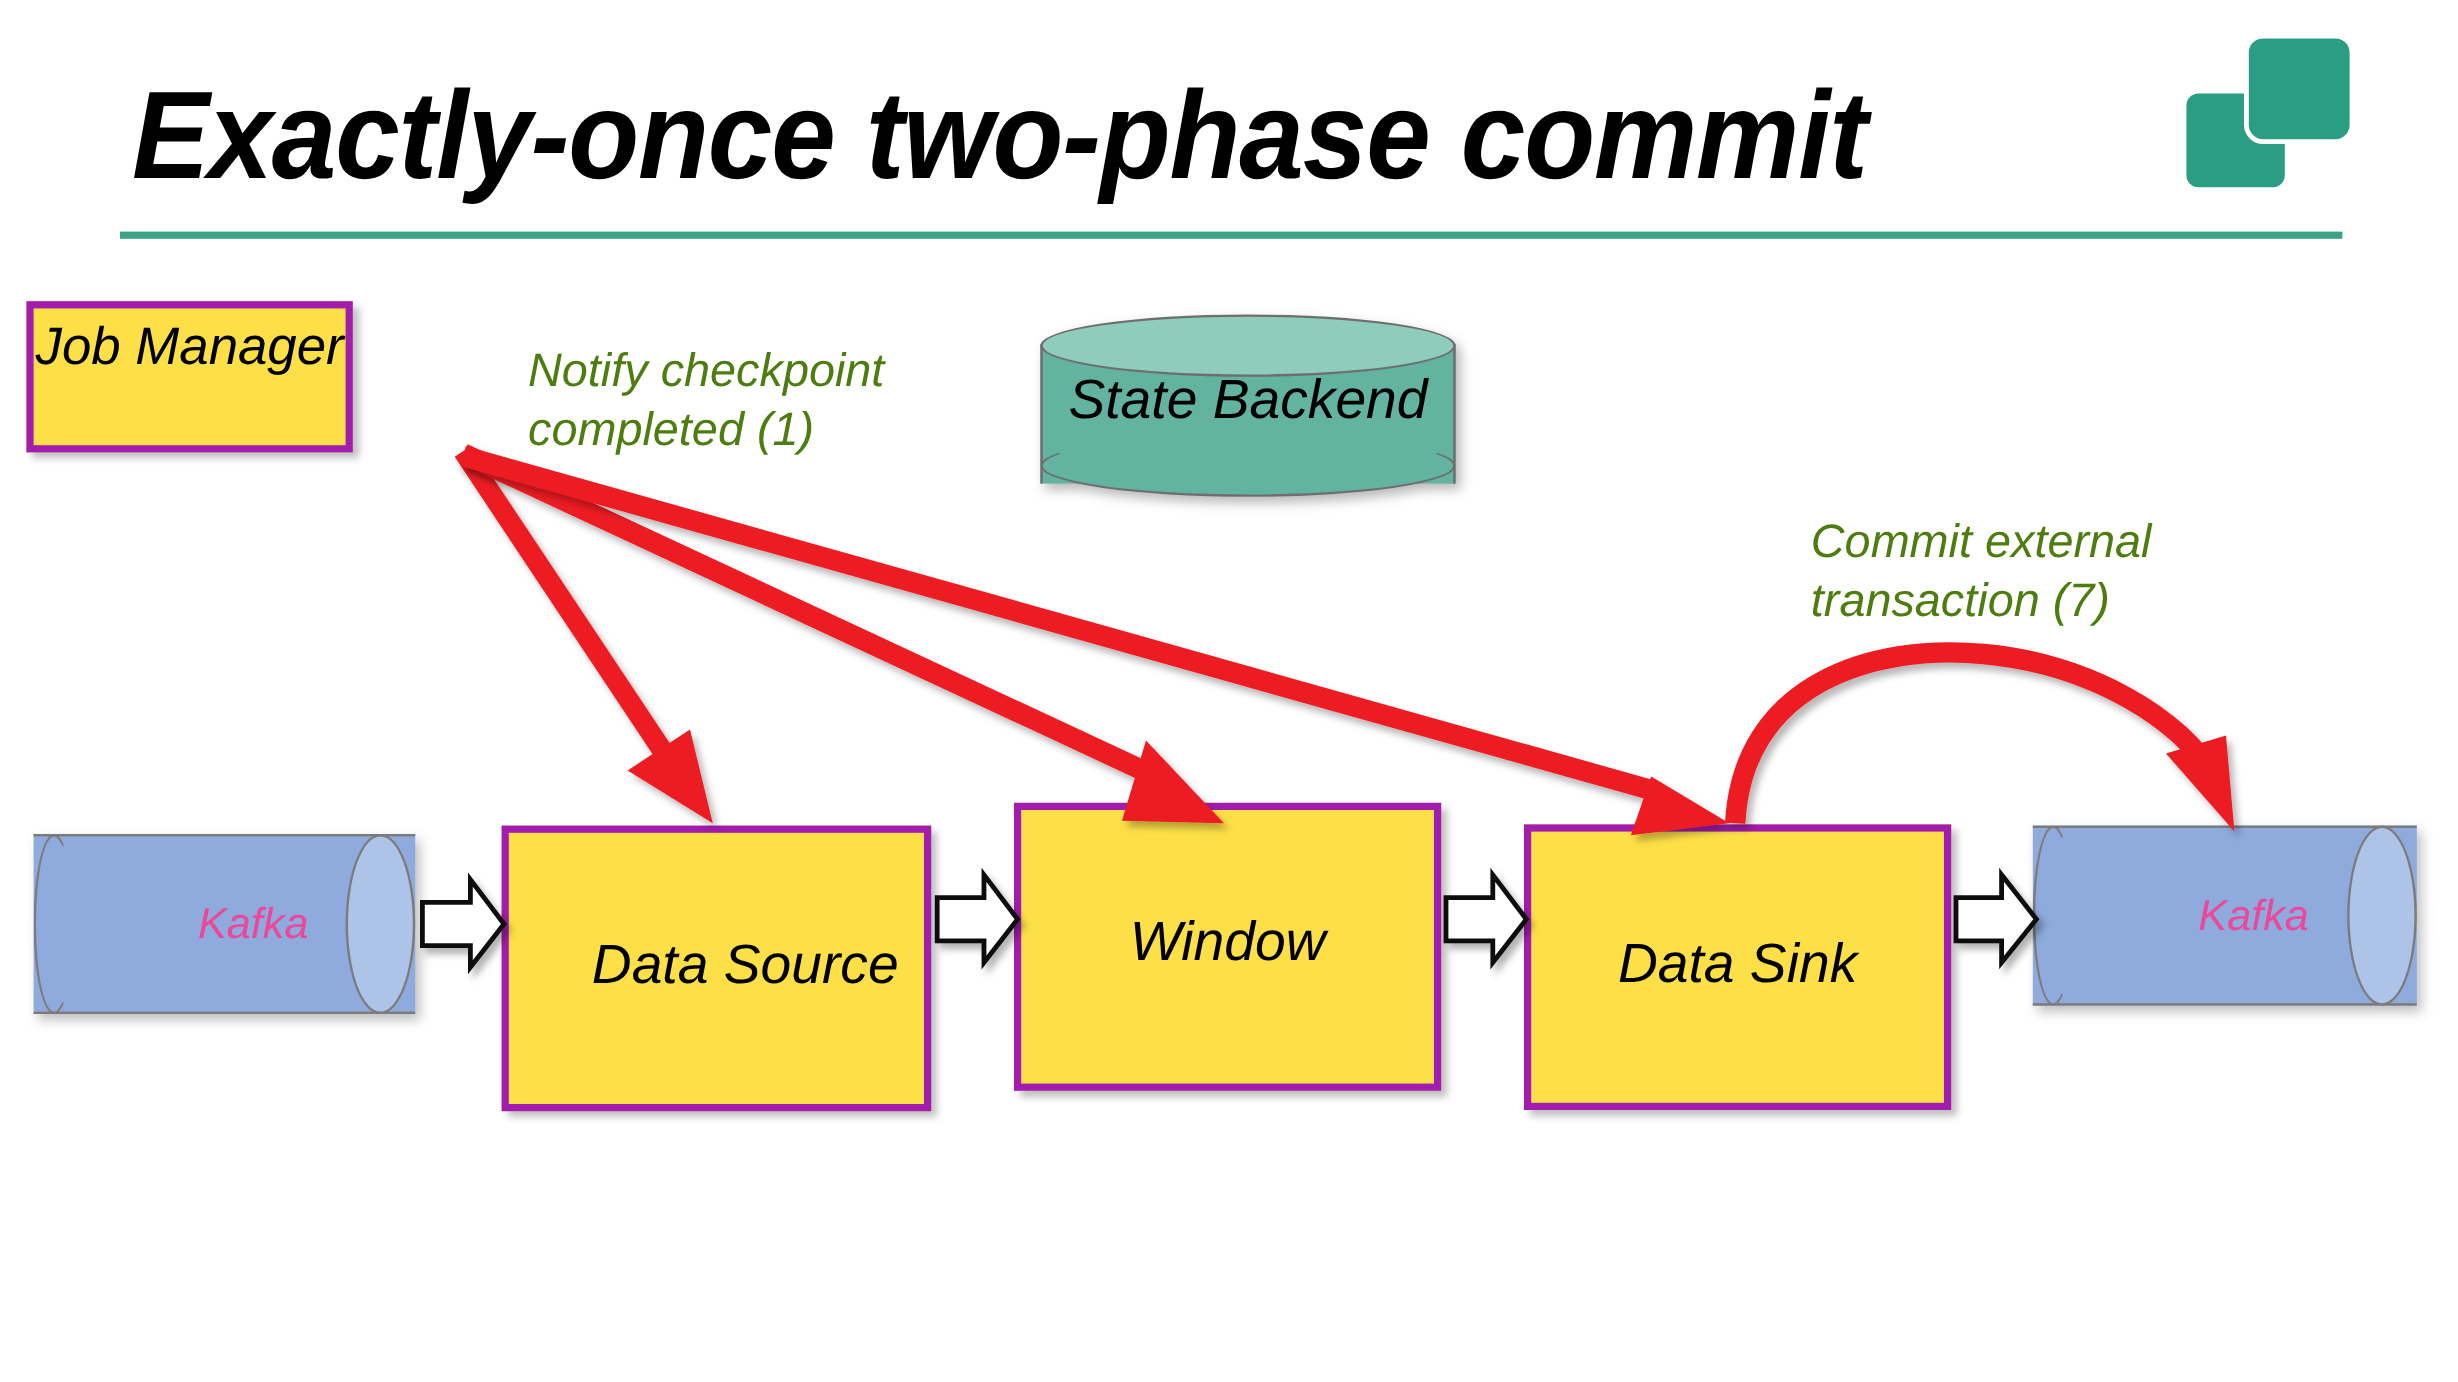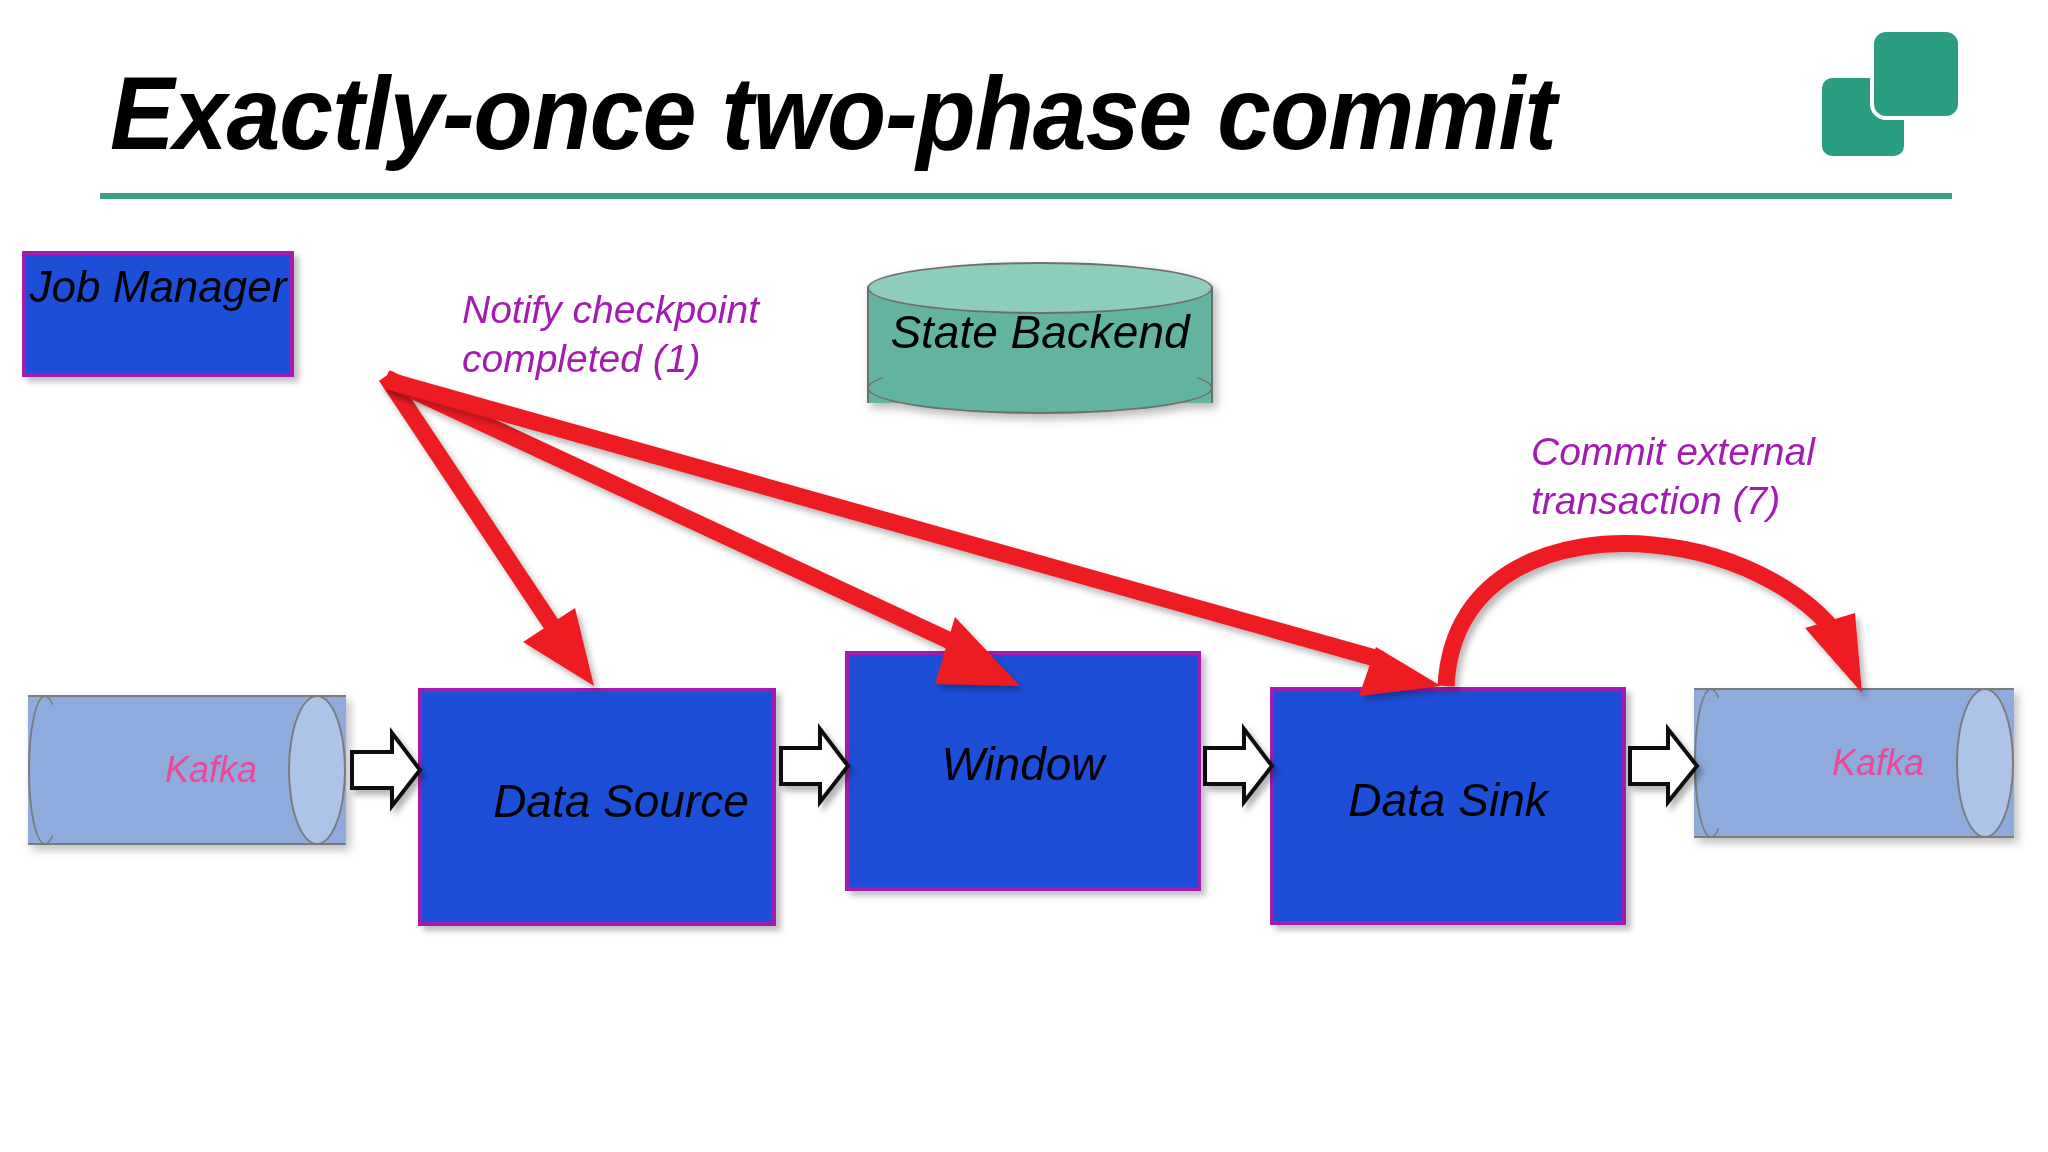--- a/index.html
+++ b/index.html
@@ -71,22 +71,22 @@
     width: 92px;
     height: 92px;
     border: 4px solid #ffffff;
     box-sizing: border-box;
     border-radius: 16px;
   }
 
   
   .node-box {
     position: absolute;
-    background: #1d4ed8;
-    border: 4px solid #a21caf;
+    background: #fde047;
+    border: 6px solid #a21caf;
     box-sizing: border-box;
     box-shadow: 5px 5px 6px rgba(0,0,0,0.25);
     color: #000000;
     font-family: "Liberation Sans", sans-serif;
     font-size: 46px;
     text-align: center;
     white-space: nowrap;
   }
   .node-box .label {
     display: block;
@@ -106,21 +106,21 @@
   #data-source {
     left: 418px;
     top: 688px;
     width: 358px;
     height: 238px;
   }
   #data-source .label { padding-top: 82px; margin-left: 24px; }
 
   #window-box {
     left: 845px;
-    top: 651px;
+    top: 669px;
     width: 356px;
     height: 240px;
   }
   #window-box .label { padding-top: 82px; }
 
   #data-sink {
     left: 1270px;
     top: 687px;
     width: 356px;
     height: 238px;
@@ -244,26 +244,25 @@
     height: 150px;
   }
   #kafka-right .body { width: 320px; }
   #kafka-right .cap-right { right: 0; width: 58px; }
   #kafka-right .cap-left { width: 34px; }
   #kafka-right .label { padding-right: 46px; }
 
   
   .red-note {
     position: absolute;
-    color: #a21caf;
+    color: #4d7c0f;
     font-family: "Liberation Sans", sans-serif;
     font-size: 39px;
     line-height: 49px;
     white-space: pre-line;
-    margin-left: 22px;
   }
   #note-notify { left: 440px; top: 285px; }
   #note-commit { left: 1509px; top: 427px; }
 
   
   #overlay {
     position: absolute;
     left: 0; top: 0;
     width: 2048px;
     height: 1152px;

